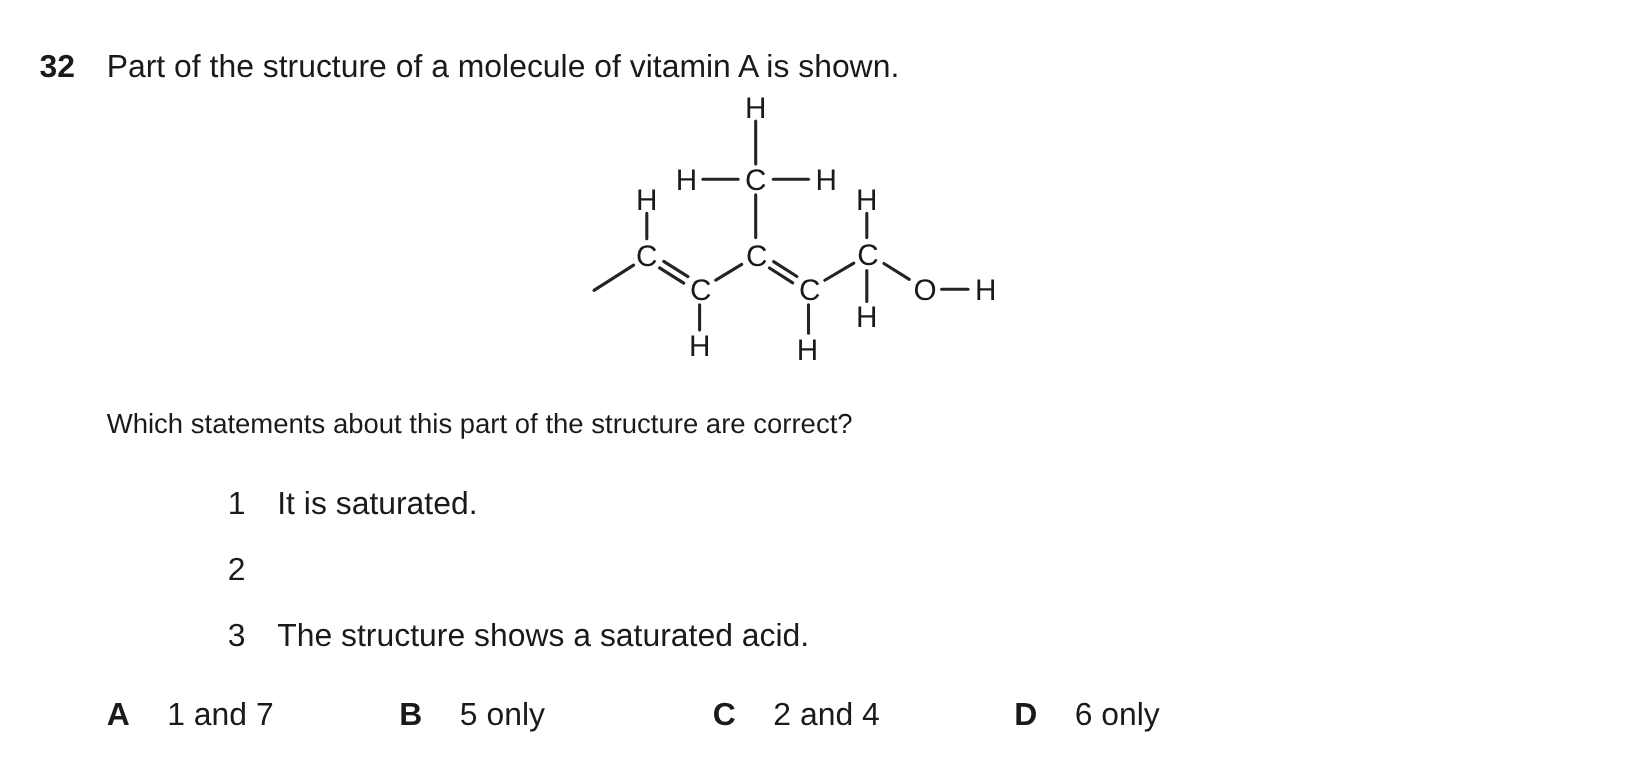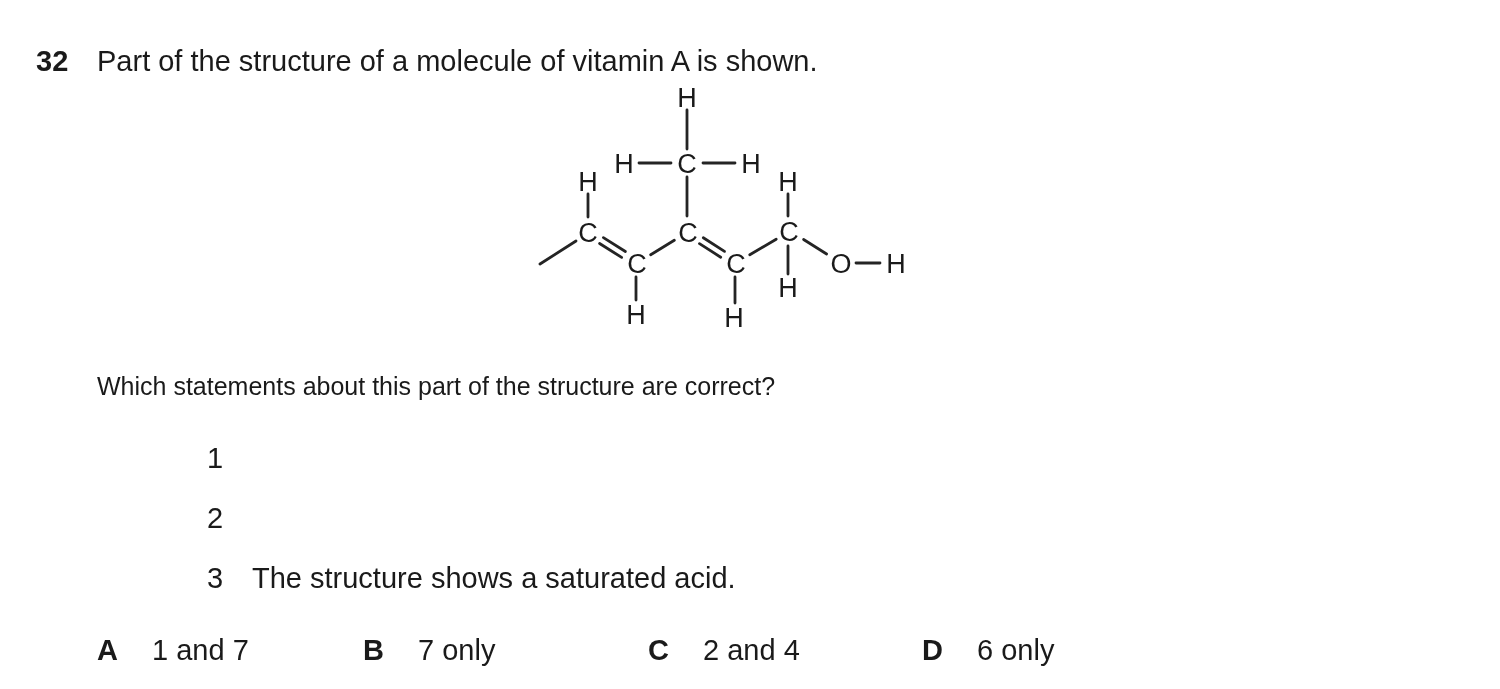--- a/index.html
+++ b/index.html
@@ -126,38 +126,39 @@
       <text x="321" y="213">O</text>
       <text x="376" y="213">H</text>
     </g>
   </svg>
 
   <div class="q-prompt">Which statements about this part of the structure are correct?</div>
 
   <div class="statements">
     <div class="statement">
       <span class="st-num">1</span>
+      <span class="st-text">It is saturated.</span>
     </div>
     <div class="statement">
       <span class="st-num">2</span>
     </div>
     <div class="statement">
       <span class="st-num">3</span>
       <span class="st-text">The structure shows a saturated acid.</span>
     </div>
   </div>
 
   <div class="options">
     <div class="option">
       <span class="opt-letter">A</span>
       <span class="opt-text">1 and 7</span>
     </div>
     <div class="option">
       <span class="opt-letter">B</span>
-      <span class="opt-text">7 only</span>
+      <span class="opt-text">5 only</span>
     </div>
     <div class="option">
       <span class="opt-letter">C</span>
       <span class="opt-text">2 and 4</span>
     </div>
     <div class="option">
       <span class="opt-letter">D</span>
       <span class="opt-text">6 only</span>
     </div>
   </div>

